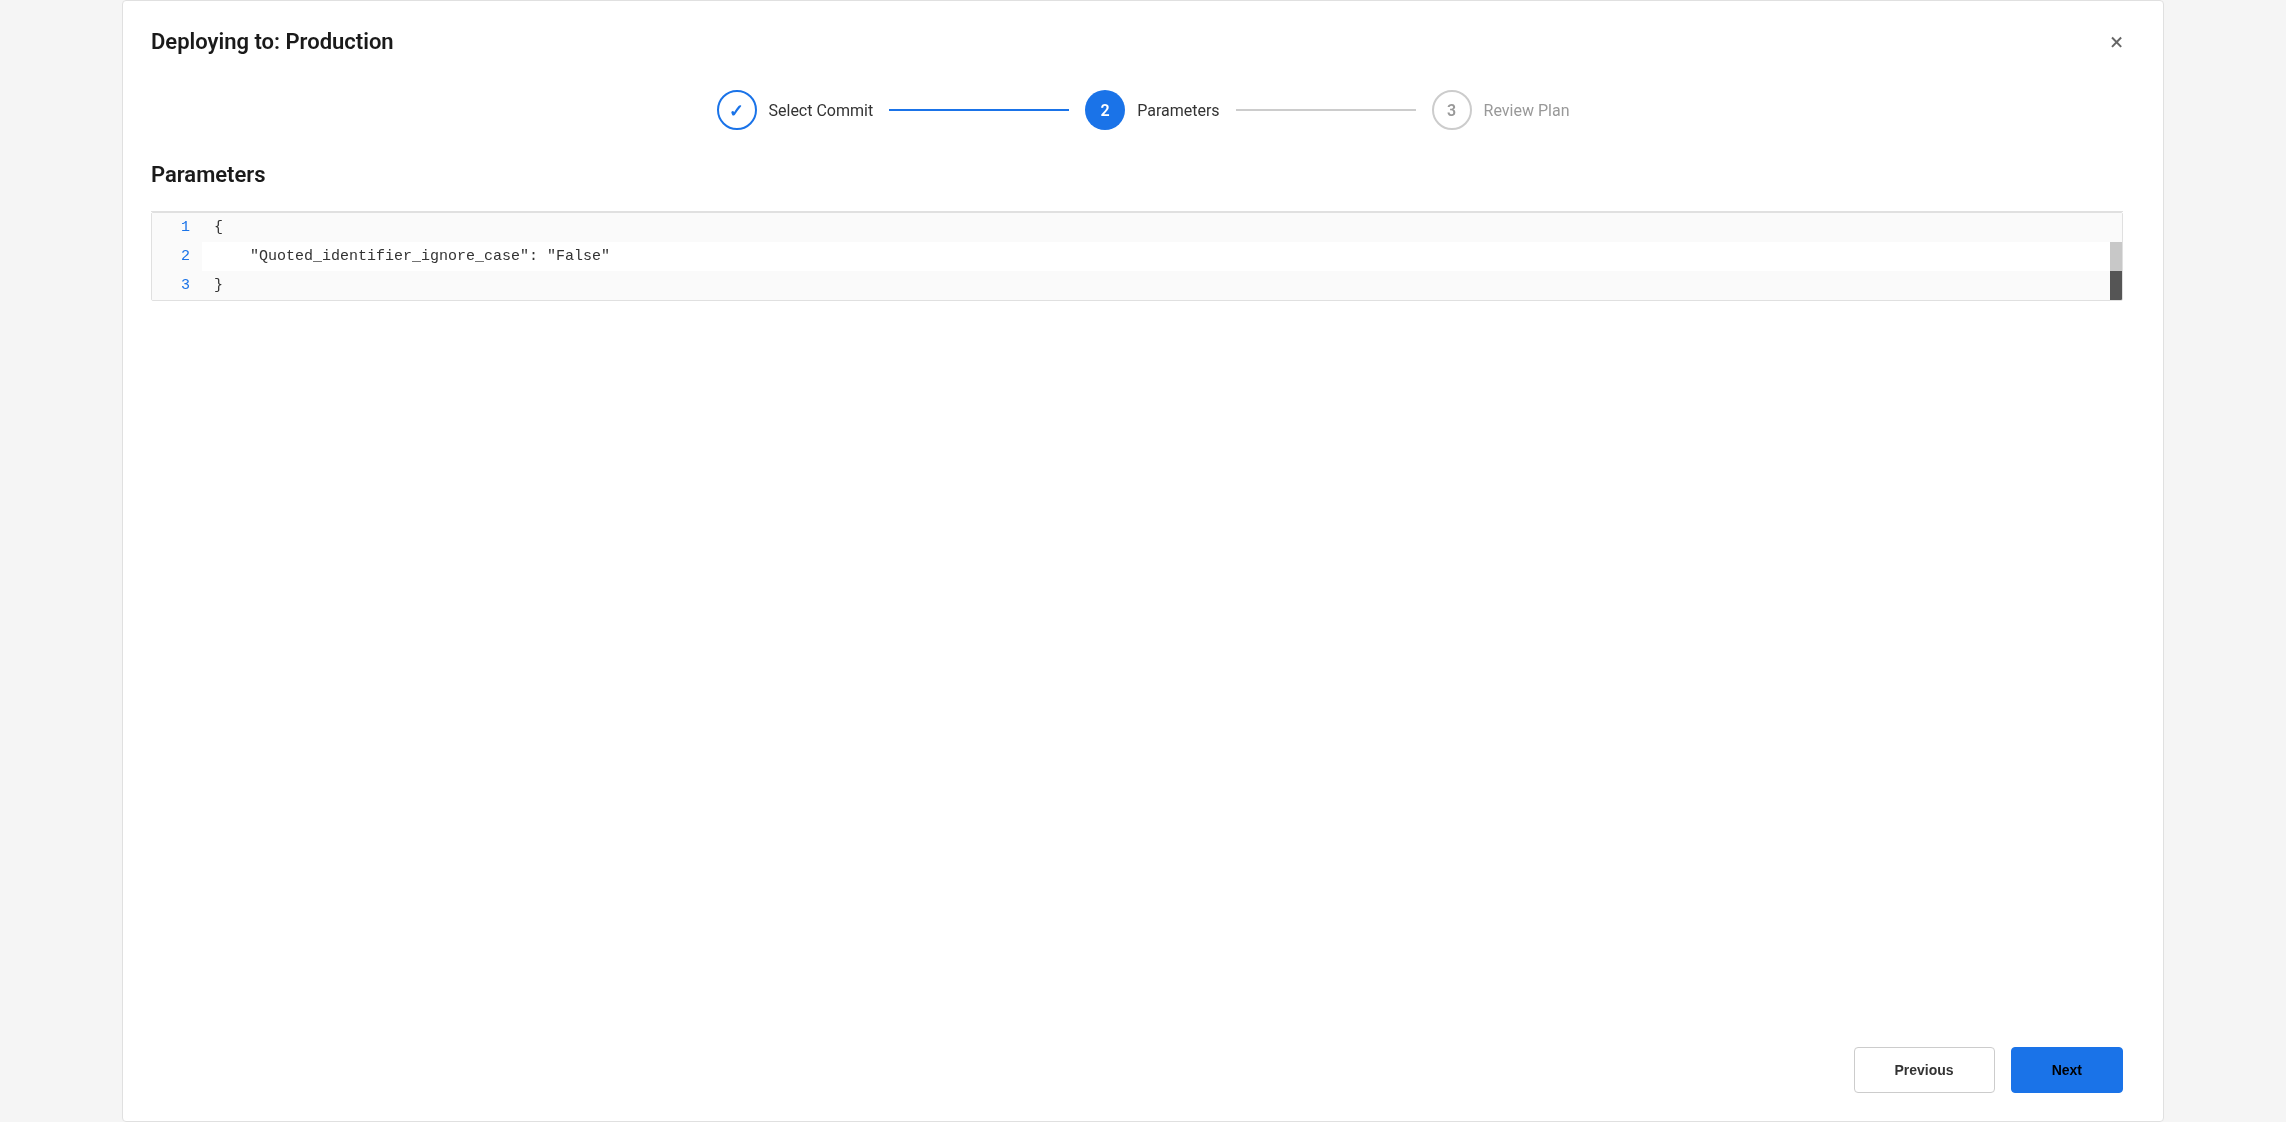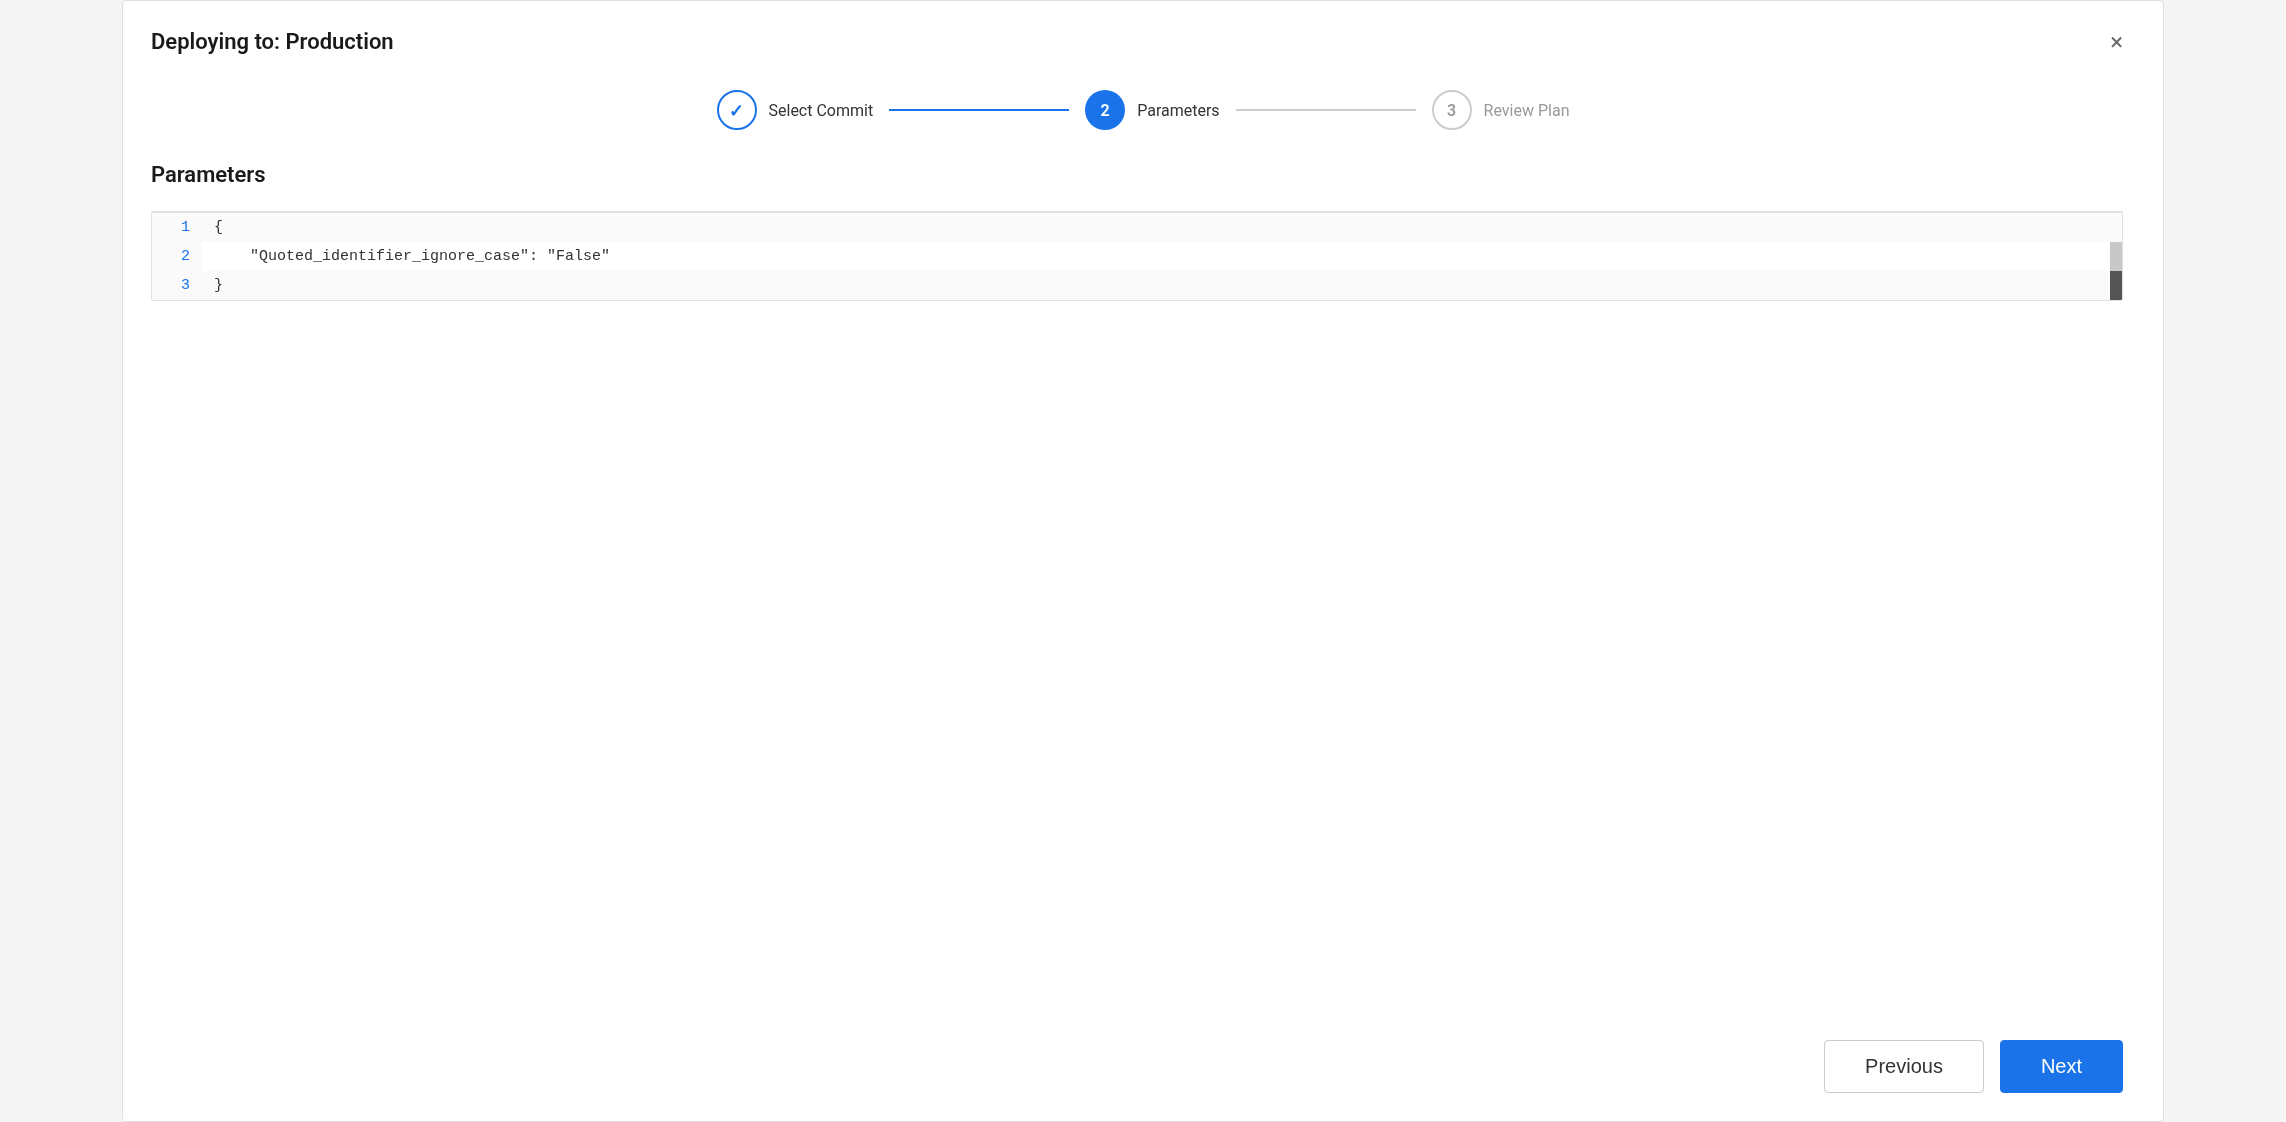--- a/index.html
+++ b/index.html
@@ -200,36 +200,36 @@
       align-items: center;
       justify-content: flex-end;
       padding: 20px 40px 28px;
       gap: 16px;
       flex-shrink: 0;
       border-top: none;
     }
 
     .btn {
       padding: 14px 40px;
-      font-size: 20px;
-      font-weight: 400;
+      font-size: 14px;
+      font-weight: 700;
       border-radius: 4px;
       cursor: pointer;
       border: 1px solid transparent;
     }
 
     .btn-secondary {
       background: #ffffff;
       color: #333333;
       border-color: #cccccc;
     }
 
     .btn-primary {
       background: #1a73e8;
-      color: #ffffff;
+      color: #000000;
       border-color: #1a73e8;
     }
 
     .checkmark {
       font-size: 18px;
     }
   </style>
 </head>
 <body>
 

